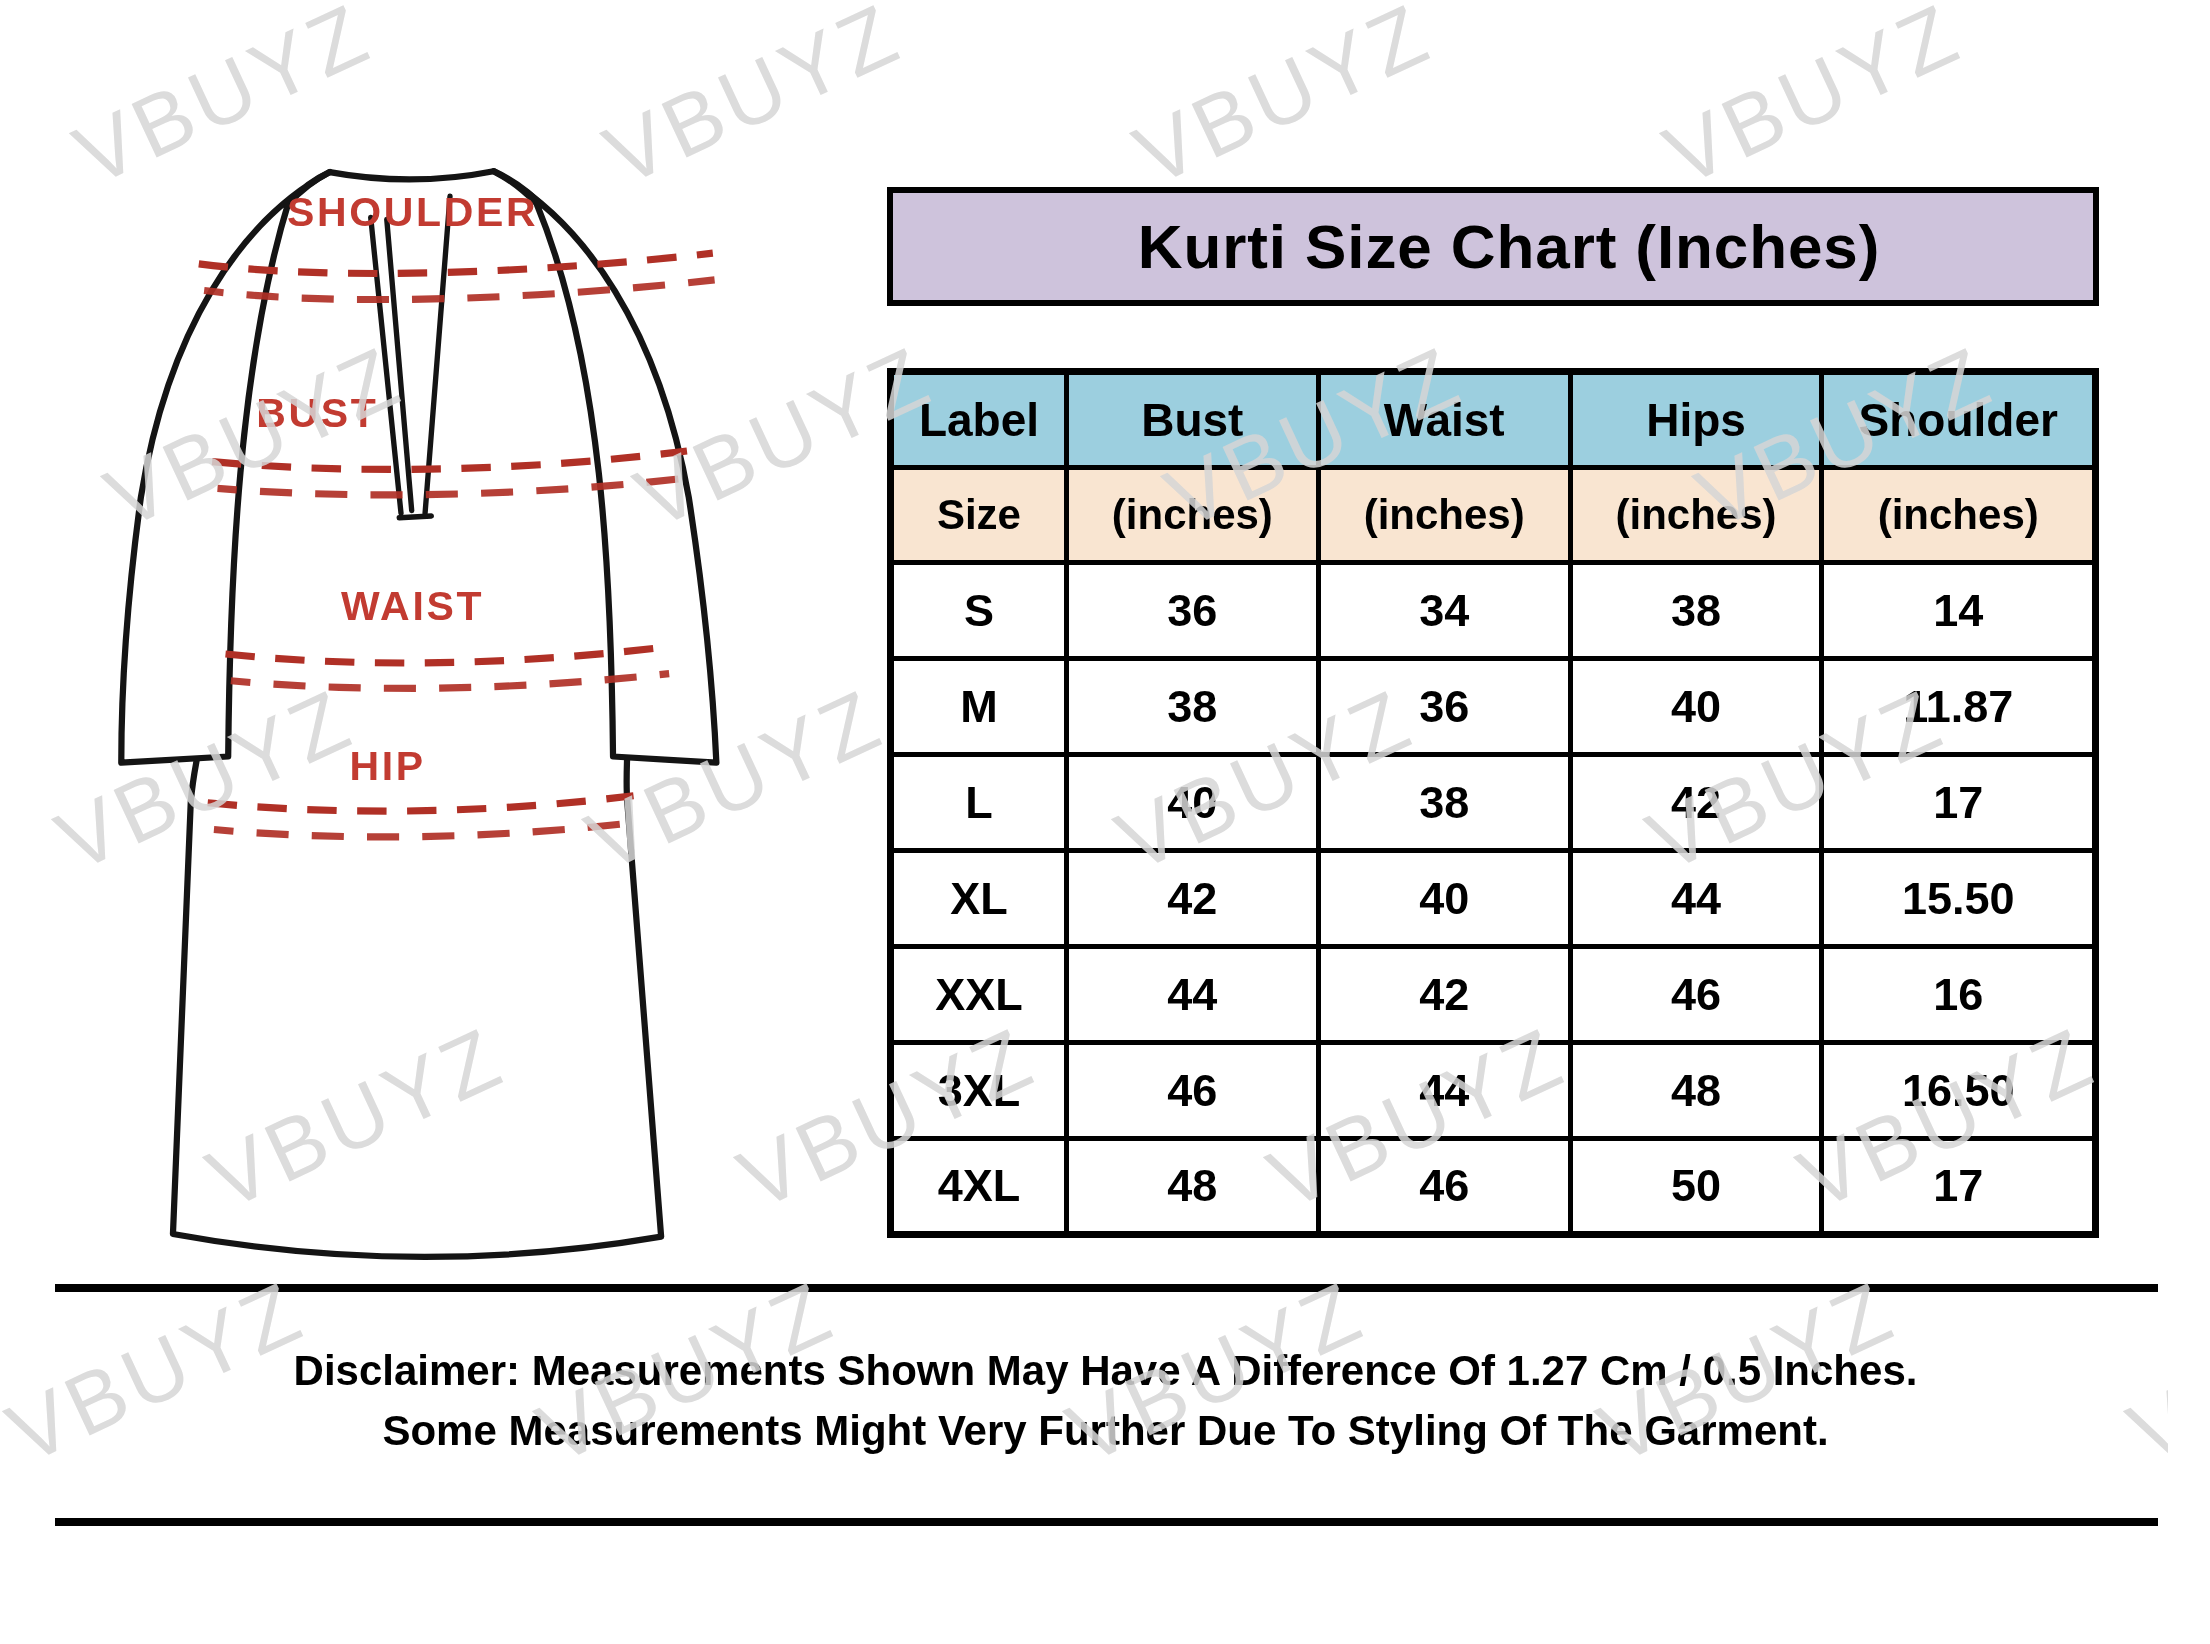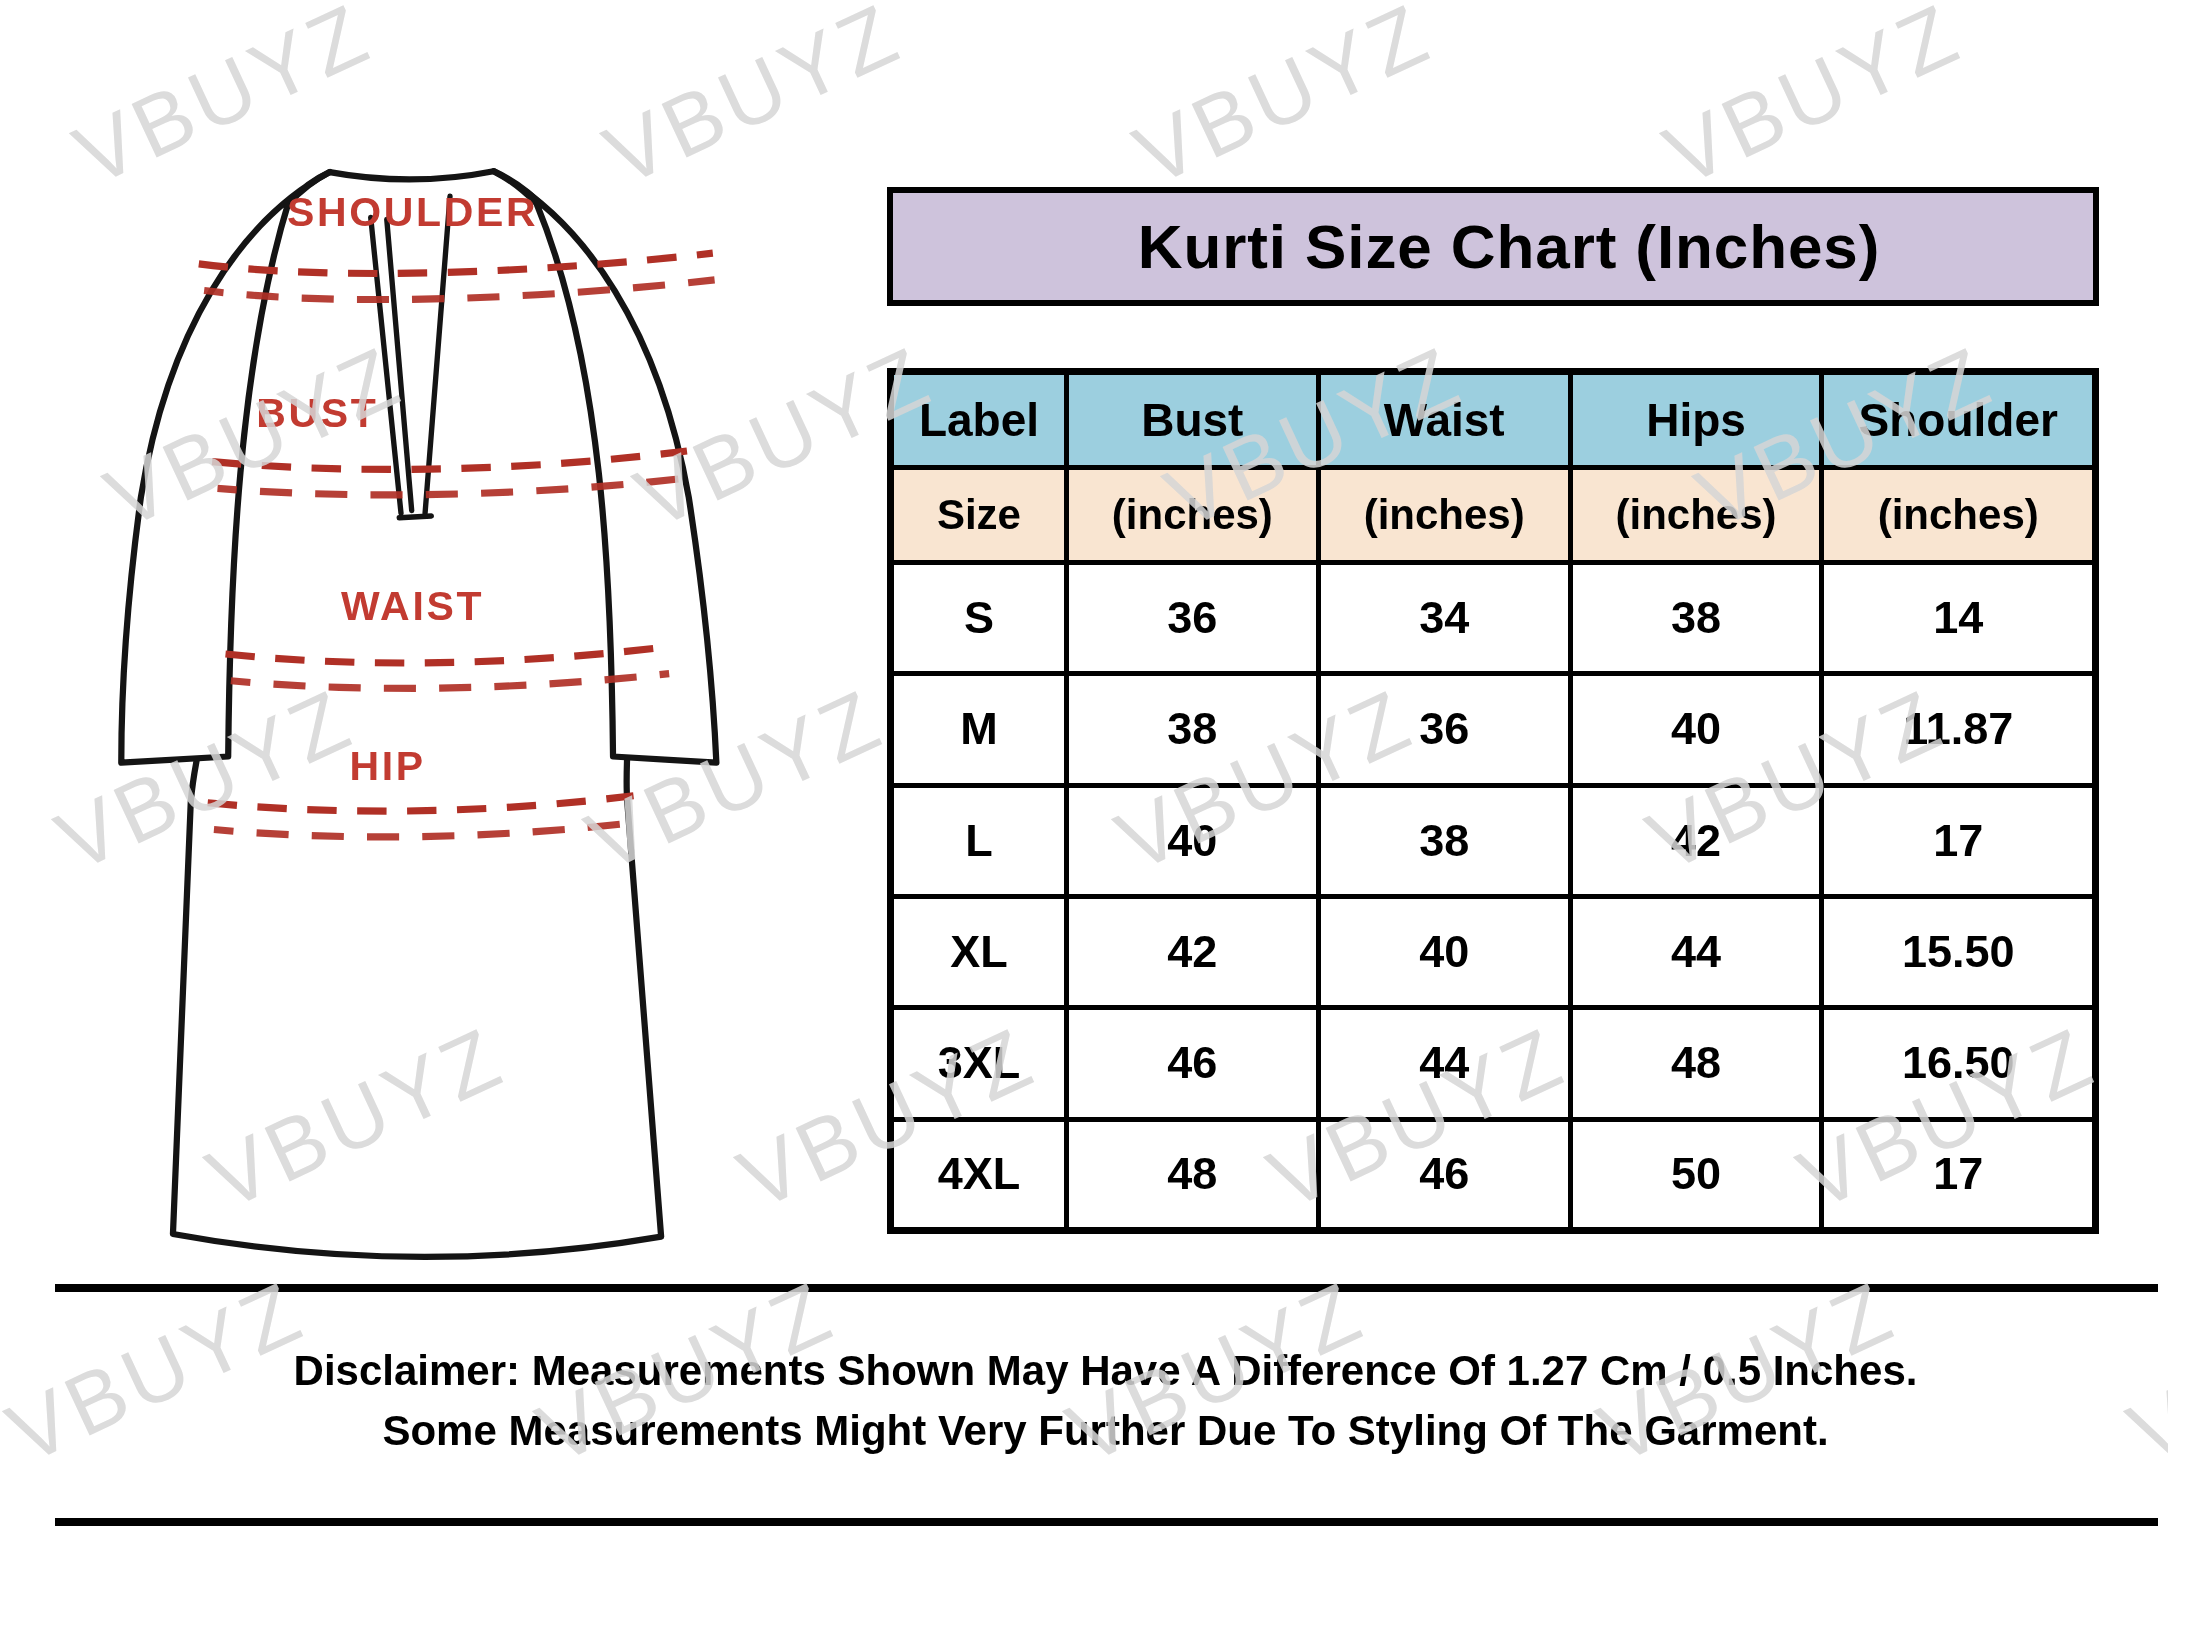--- a/index.html
+++ b/index.html
@@ -162,20 +162,27 @@
           <td>38</td>
           <td>42</td>
           <td>17</td>
         </tr>
         <tr>
           <td>XL</td>
           <td>42</td>
           <td>40</td>
           <td>44</td>
           <td>15.50</td>
+        </tr>
+        <tr>
+          <td>XXL</td>
+          <td>44</td>
+          <td>42</td>
+          <td>46</td>
+          <td>16</td>
         </tr>
         <tr>
           <td>3XL</td>
           <td>46</td>
           <td>44</td>
           <td>48</td>
           <td>16.50</td>
         </tr>
         <tr>
           <td>4XL</td>

